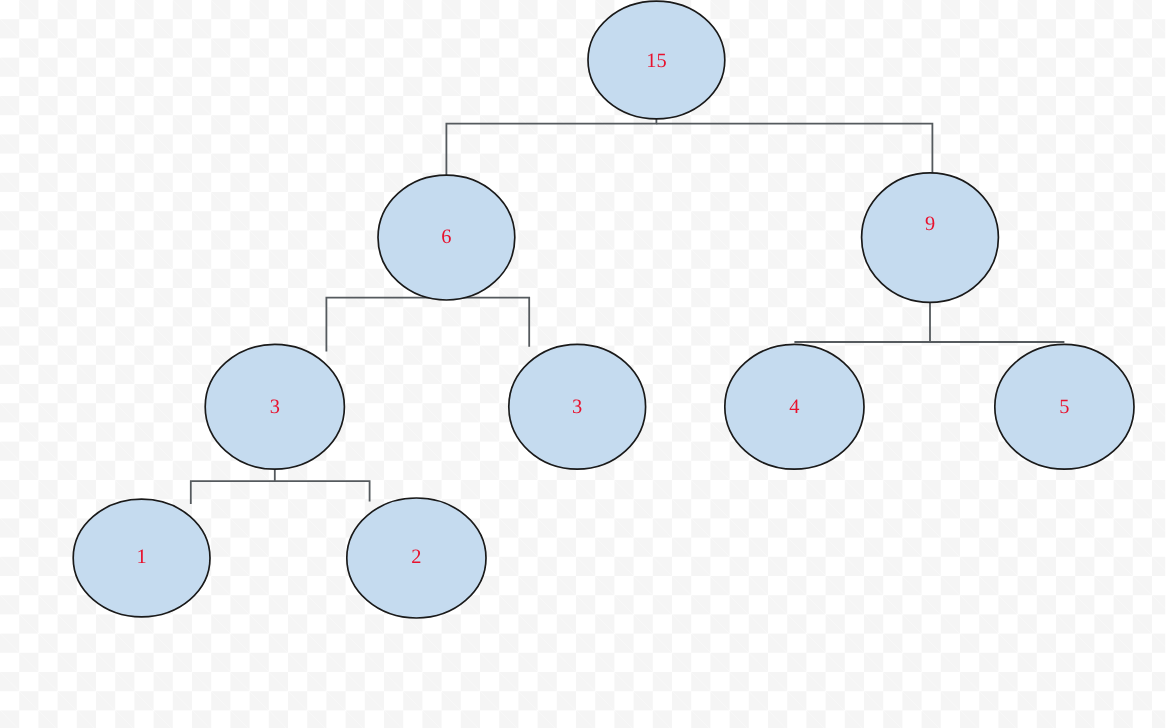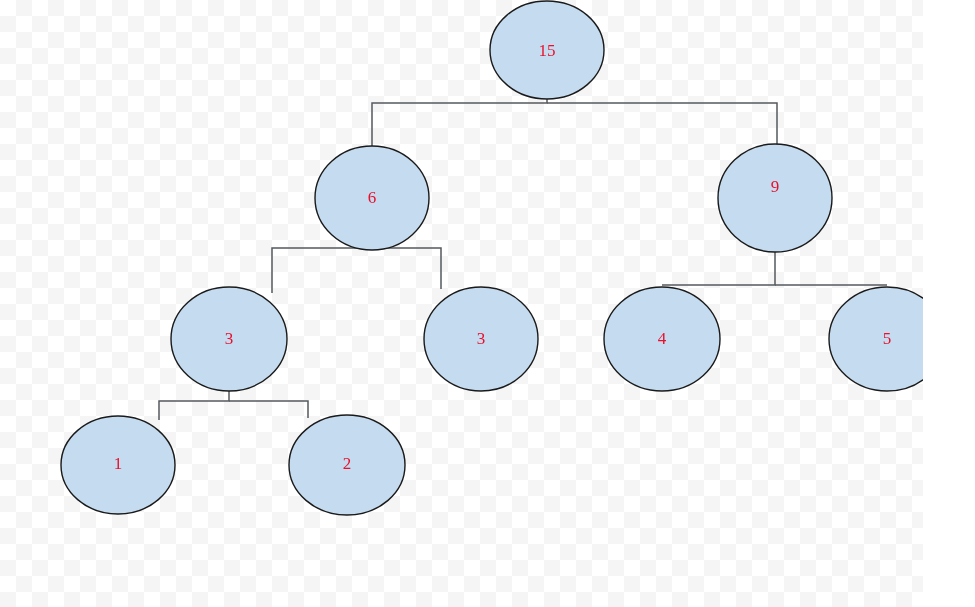--- a/index.html
+++ b/index.html
@@ -16,20 +16,21 @@
     width: 923px;
     height: 607px;
     overflow: hidden;
     
     background-color: #ffffff;
     background-image:
       linear-gradient(45deg, #f5f5f5 25%, transparent 25%, transparent 75%, #f5f5f5 75%),
       linear-gradient(45deg, #f5f5f5 25%, transparent 25%, transparent 75%, #f5f5f5 75%);
     background-size: 32px 32px;
     background-position: 0 0, 16px 16px;
+    padding-left: 48px;
   }
   #tree-svg {
     position: absolute;
     left: 0;
     top: 0;
     width: 975px;
     height: 607px;
     display: block;
   }
   .node-label {

